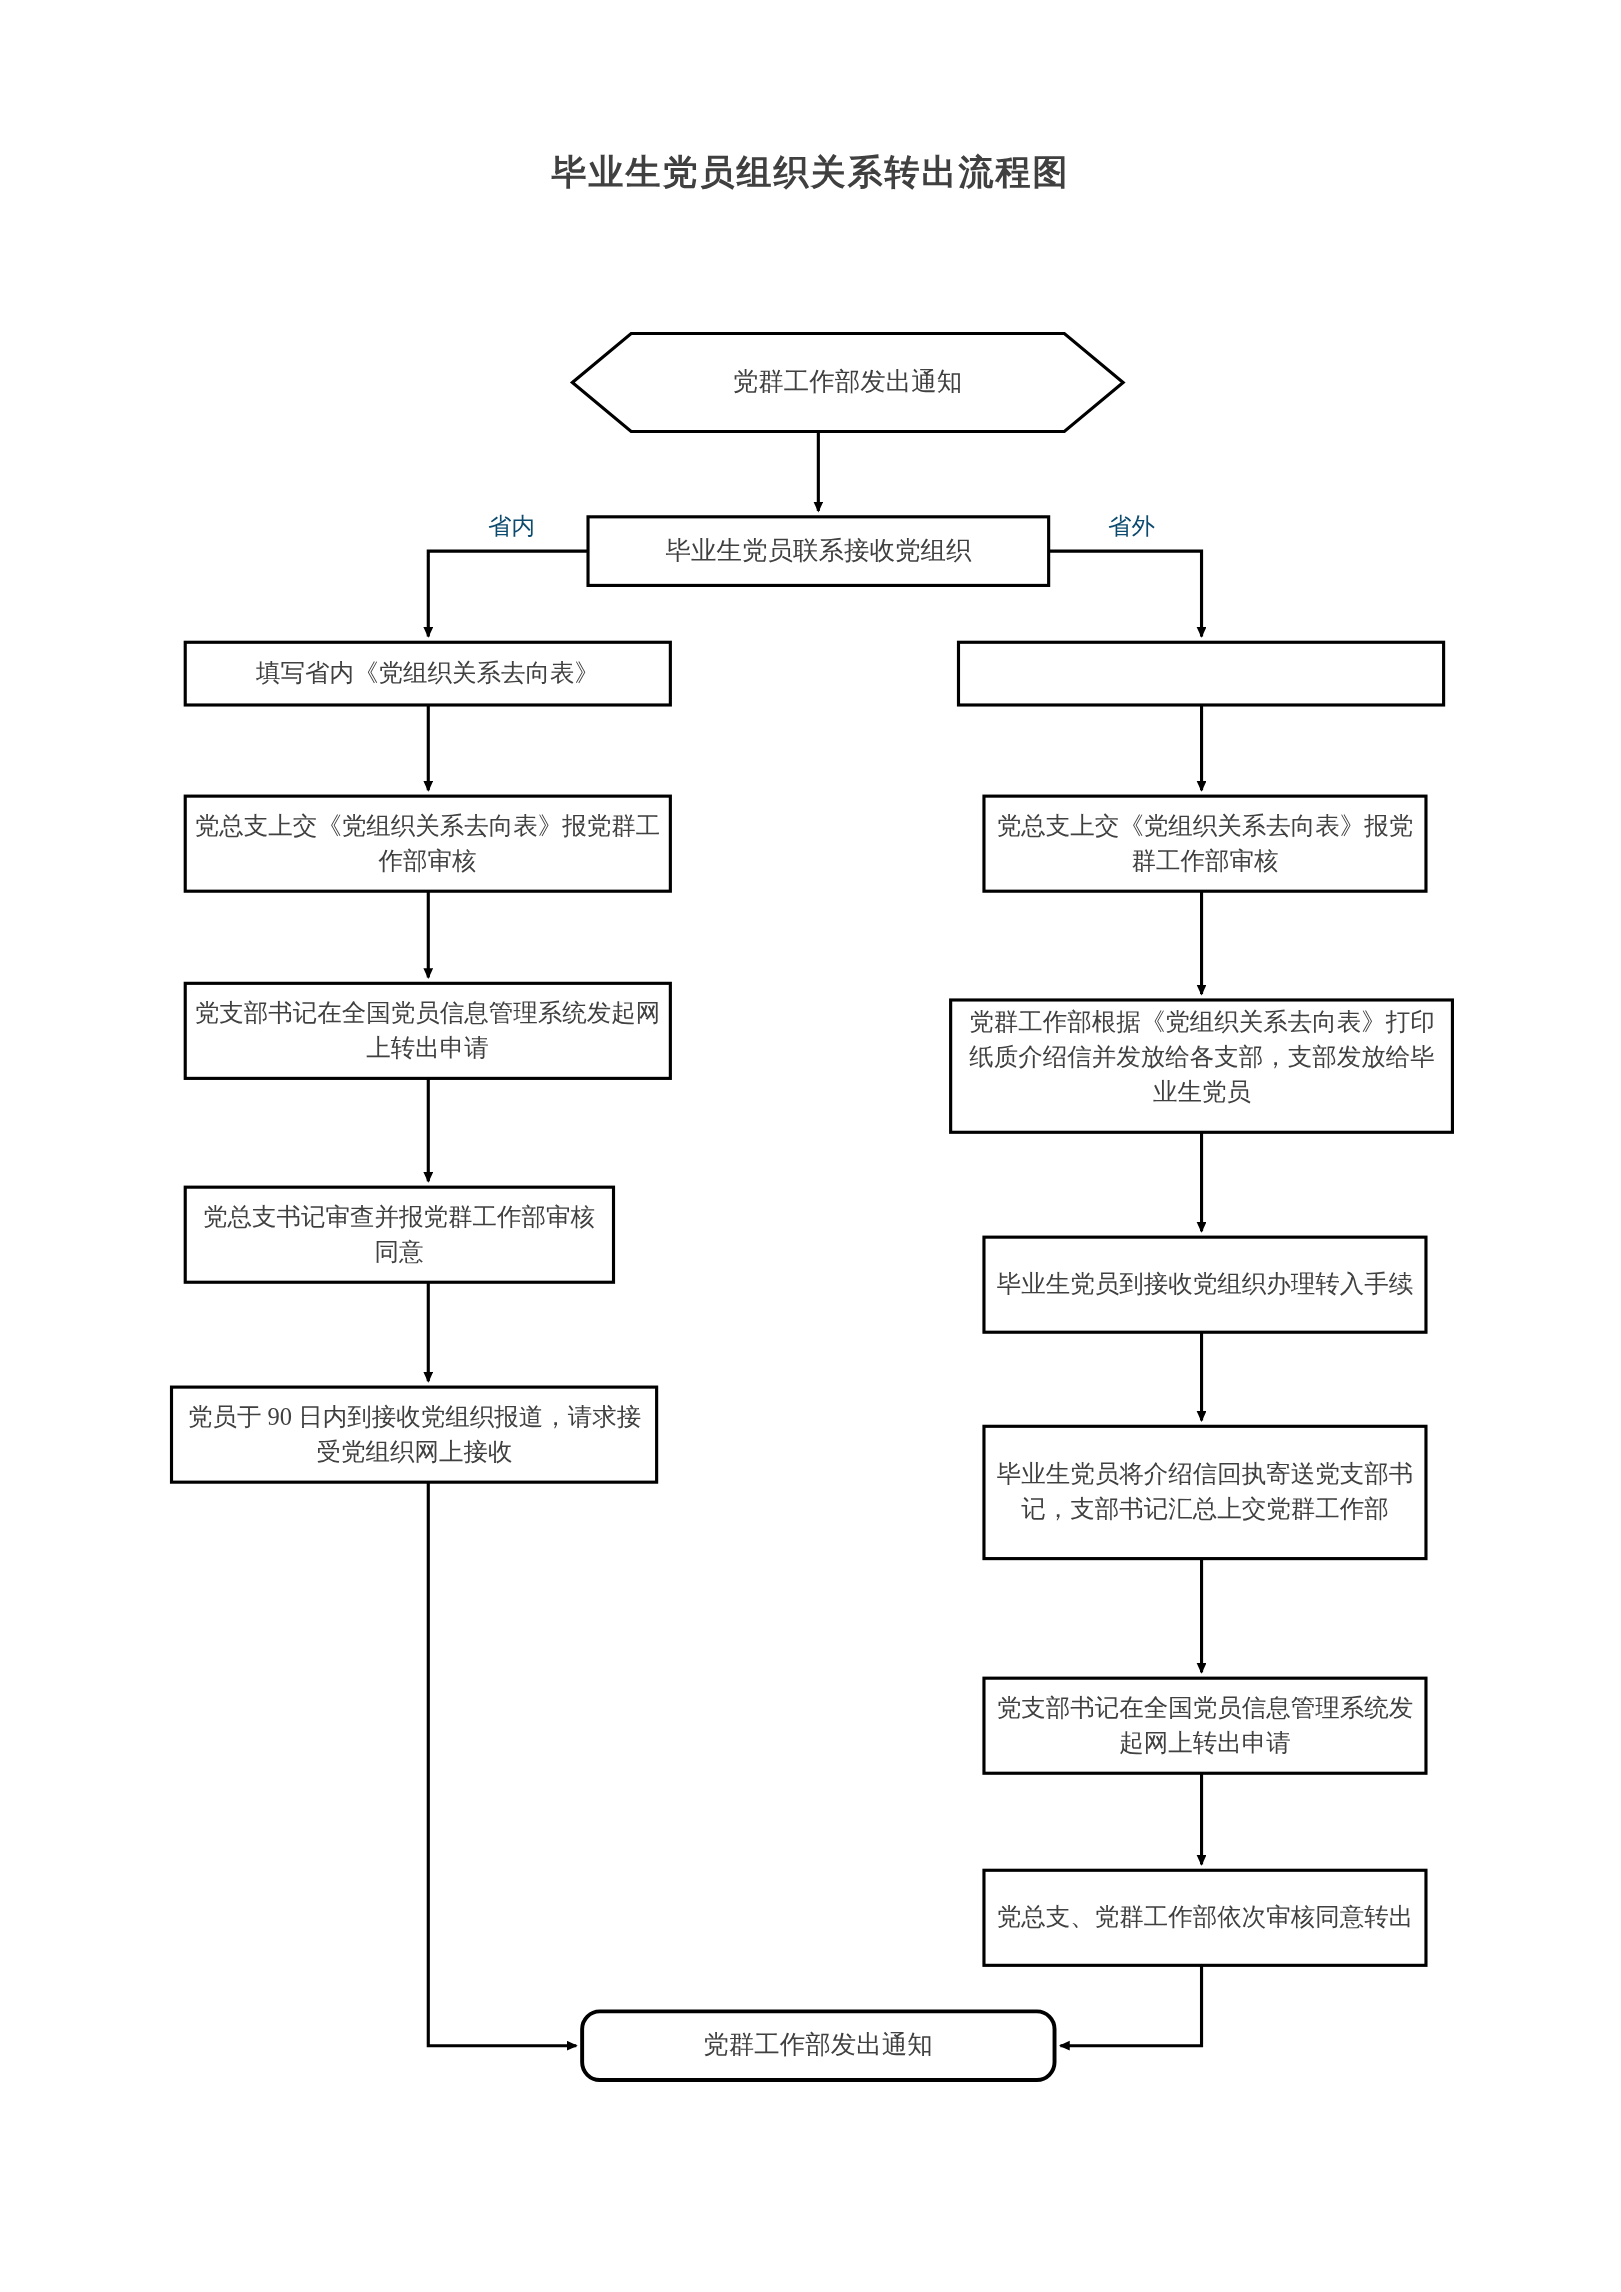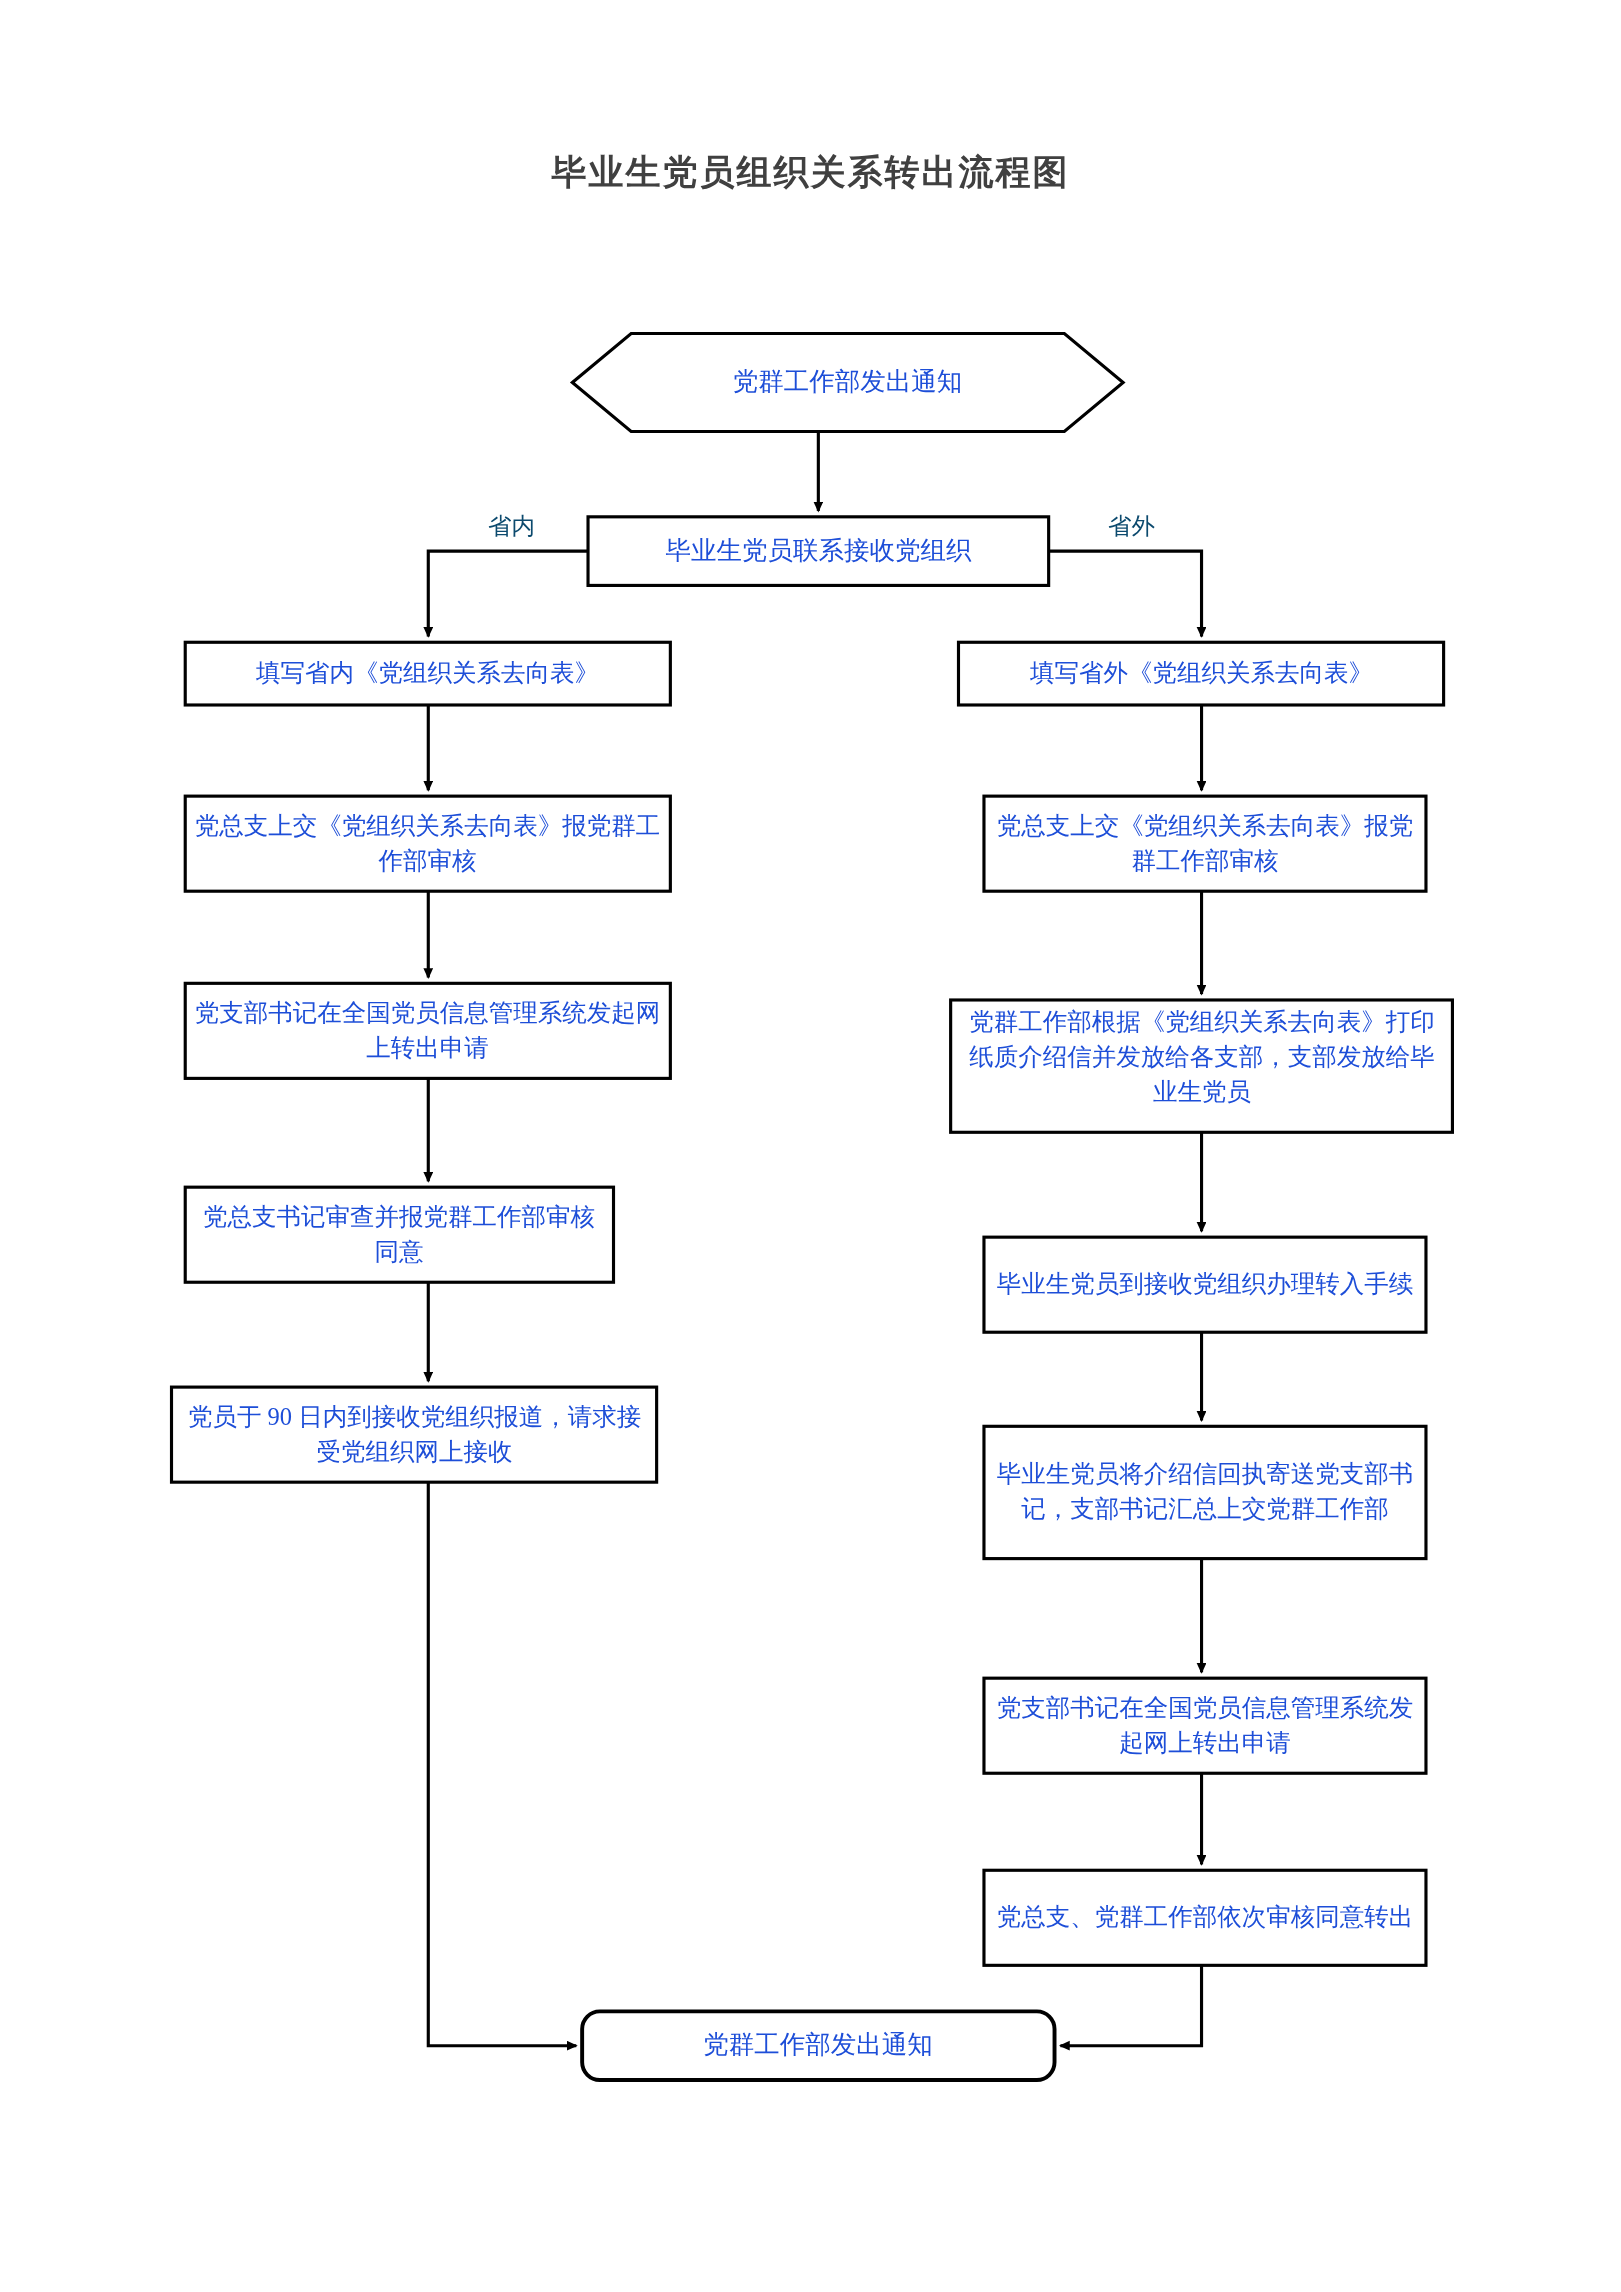--- a/index.html
+++ b/index.html
@@ -61,21 +61,21 @@
   }
   .arrowhead {
     fill: #000000;
   }
   .node-text {
     position: absolute;
     display: flex;
     align-items: center;
     justify-content: center;
     text-align: center;
-    color: #1d4ed8;
+    color: #404040;
     font-size: 24.5px;
     line-height: 1.42;
     font-family: "Liberation Serif", "DejaVu Serif", serif;
     box-sizing: border-box;
     padding: 0 7.8px;
     pointer-events: none;
   }
   .edge-label {
     position: absolute;
     color: #0c4a6e;
@@ -162,23 +162,20 @@
   </div>
 
   <div class="node-text" style="left:185px; top:1187px; width:428px; height:95px;">
     <span>党总支书记审查并报党群工作部审核同意</span>
   </div>
 
   <div class="node-text" style="left:172px; top:1387px; width:485px; height:95px;">
     <span>党员于 90 日内到接收党组织报道，请求接受党组织网上接收</span>
   </div>
 
-  <div class="node-text" style="left:959px; top:642px; width:485px; height:63px;">
-    <span>填写省外《党组织关系去向表》</span>
-  </div>
 
   <div class="node-text" style="left:984px; top:796px; width:442px; height:95px;">
     <span>党总支上交《党组织关系去向表》报党群工作部审核</span>
   </div>
 
   <div class="node-text" style="left:951px; top:1000px; width:502px; height:115px;">
     <span>党群工作部根据《党组织关系去向表》打印纸质介绍信并发放给各支部，支部发放给毕业生党员</span>
   </div>
 
   <div class="node-text" style="left:984px; top:1237px; width:442px; height:95px;">

